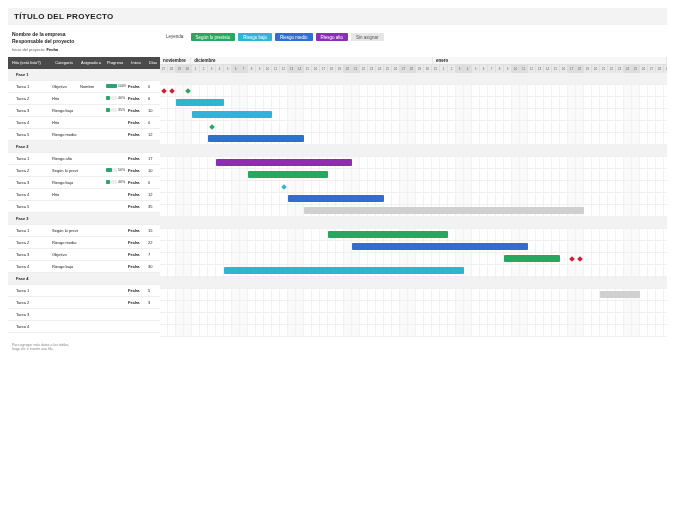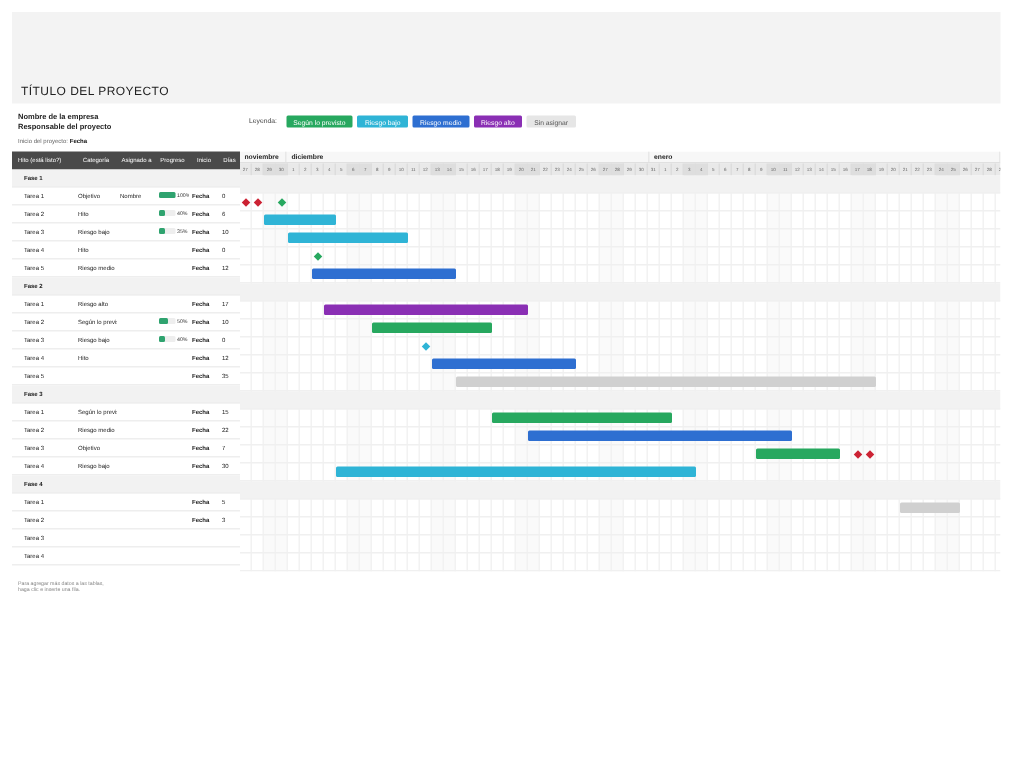--- a/index.html
+++ b/index.html
@@ -13,23 +13,22 @@
     overflow: hidden;
     padding: 8px;
   }
   .title-bar {
     background: #f3f3f3;
     padding: 4px 6px;
     margin-bottom: 6px;
   }
   .title-bar h1 {
     font-size: 8px;
-    font-weight: 400;
+    font-weight: 700;
     letter-spacing: 0.3px;
-    margin-top: 44px;
   }
   .header-row {
     display: flex;
     gap: 6px;
     margin-bottom: 4px;
   }
   .meta-block {
     width: 152px;
     padding-left: 4px;
     font-size: 5px;

